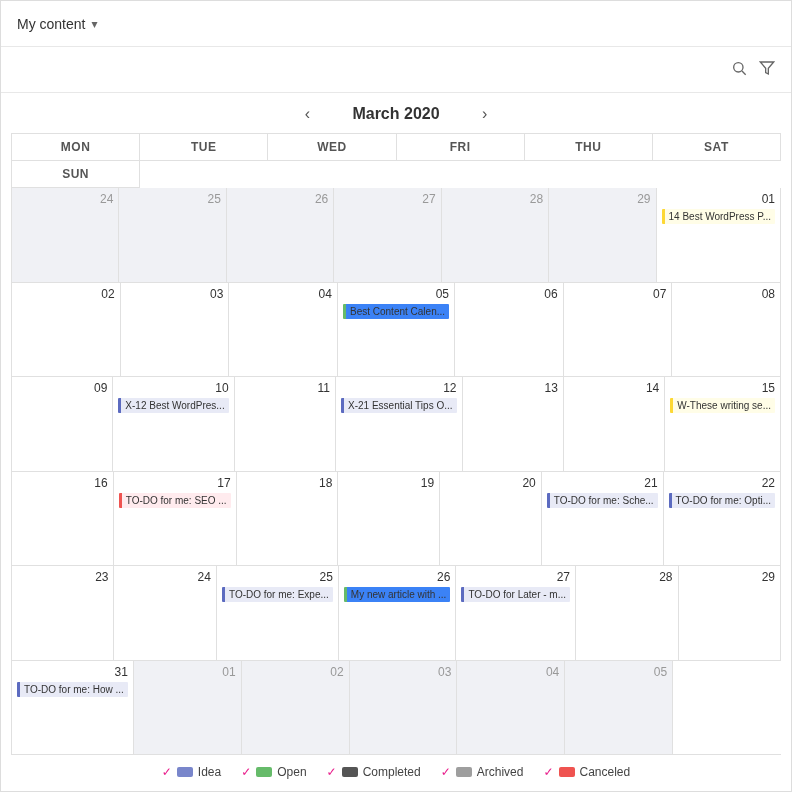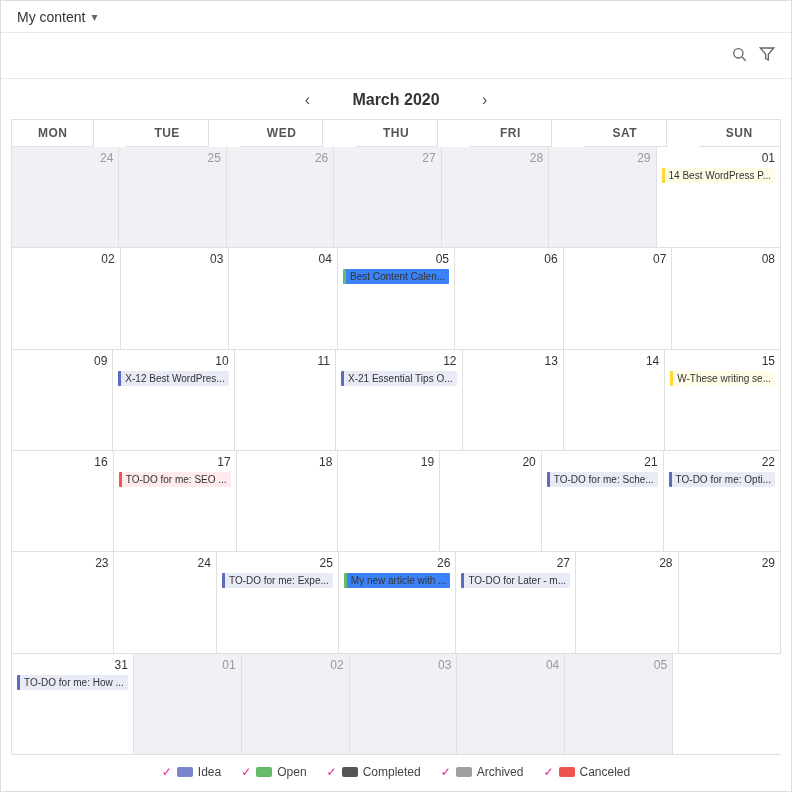--- a/index.html
+++ b/index.html
@@ -14,21 +14,21 @@
     .app-container {
       width: 792px;
       height: 792px;
       background: #fff;
       border: 1px solid #ddd;
       display: flex;
       flex-direction: column;
       overflow: hidden;
     }
     .top-bar {
-      height: 32px;
+      height: 46px;
       border-bottom: 1px solid #e8e8e8;
       display: flex;
       align-items: center;
       padding: 0 16px;
     }
     .my-content-btn {
       display: flex;
       align-items: center;
       gap: 6px;
       cursor: pointer;
@@ -79,24 +79,23 @@
       min-width: 120px;
       text-align: center;
     }
     .calendar-grid {
       flex: 1;
       display: flex;
       flex-direction: column;
     }
     .day-headers {
       display: grid;
-      grid-template-columns: repeat(7, 1fr);
+      grid-template-columns: repeat(6, 1fr);
       border-top: 1px solid #e0e0e0;
       border-left: 1px solid #e0e0e0;
-      gap: 32px;
     }
     .day-header {
       border-right: 1px solid #e0e0e0;
       border-bottom: 1px solid #e0e0e0;
       text-align: center;
       padding: 6px 0;
       font-size: 12px;
       font-weight: 600;
       color: #555;
       text-transform: uppercase;
@@ -228,22 +227,22 @@
       <button class="nav-btn">‹</button>
       <span class="month-title">March 2020</span>
       <button class="nav-btn">›</button>
     </div>
 
     <div class="calendar-grid">
       <div class="day-headers">
         <div class="day-header">Mon</div>
         <div class="day-header">Tue</div>
         <div class="day-header">Wed</div>
+        <div class="day-header">Fri</div>
         <div class="day-header">Thu</div>
-        <div class="day-header">Fri</div>
         <div class="day-header">Sat</div>
         <div class="day-header">Sun</div>
       </div>
 
       <div class="weeks-container" id="weeks-container">
       <div class="week-row">
             <div class="day-cell outside-month">
               <div class="day-number">24</div>
             </div>
             <div class="day-cell outside-month">

